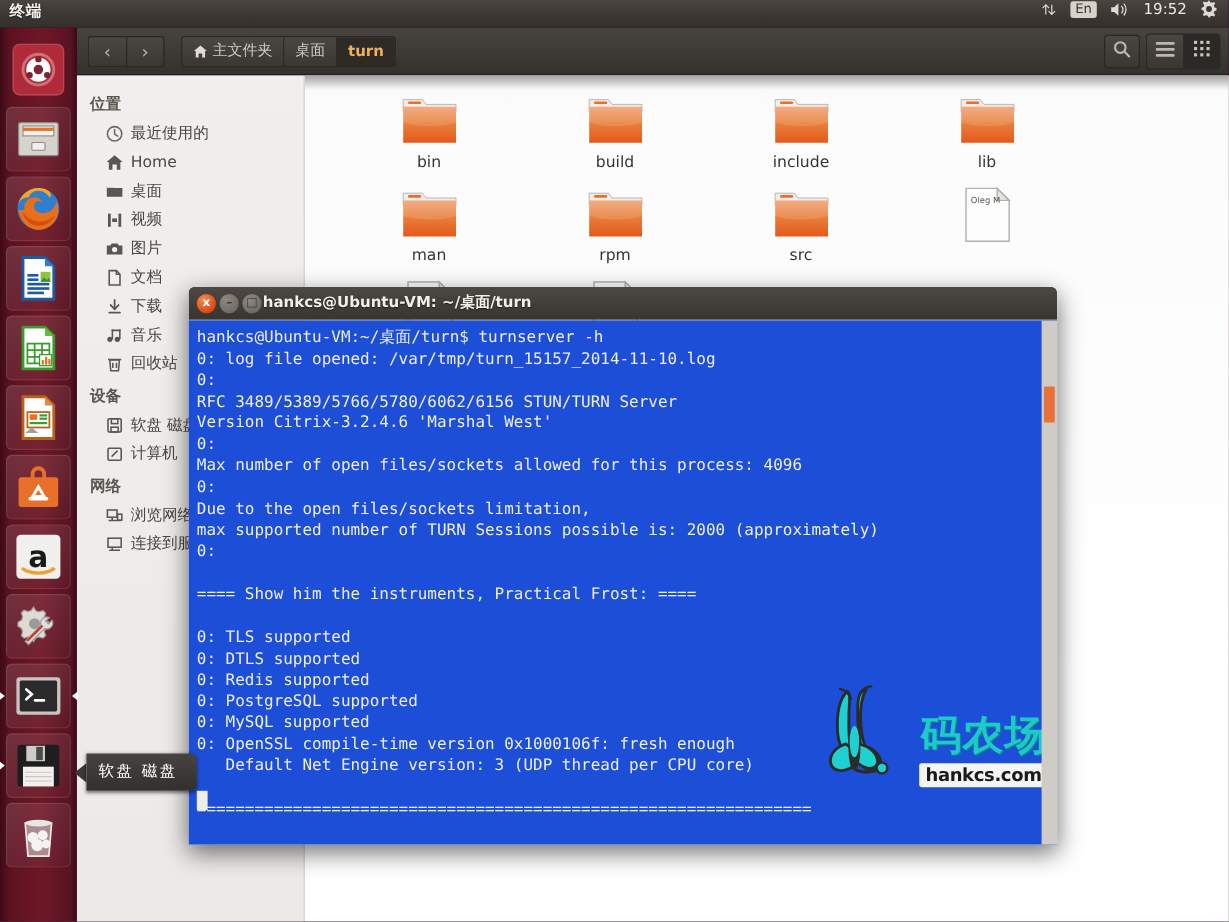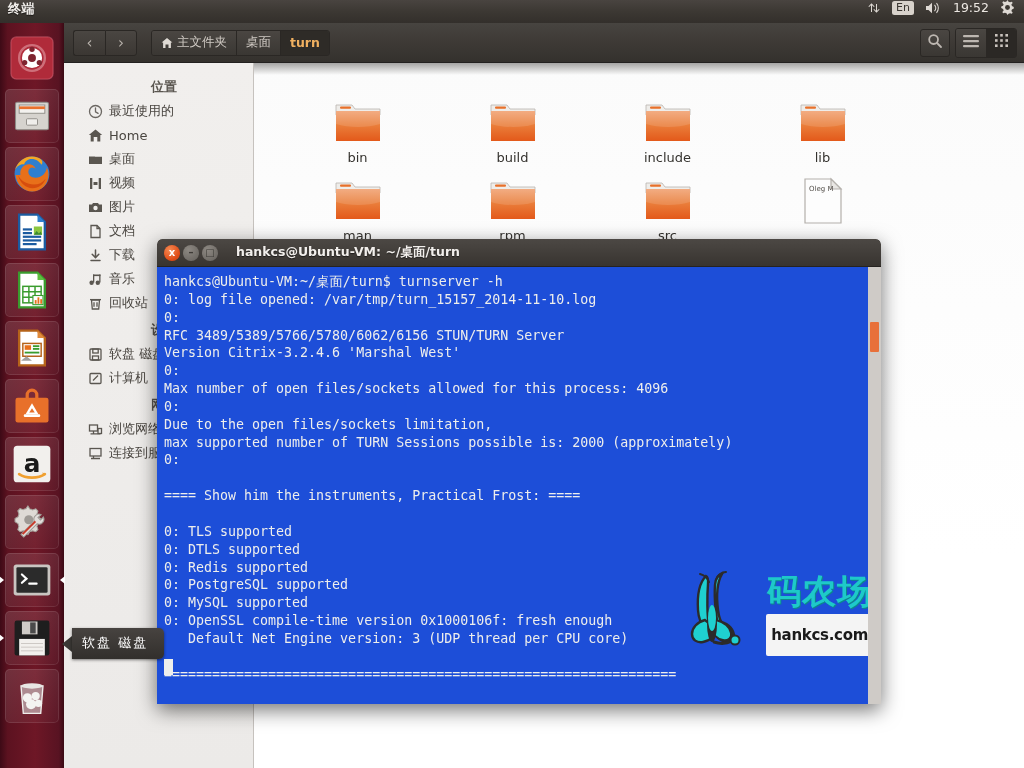--- a/index.html
+++ b/index.html
@@ -108,34 +108,33 @@
   
   #places-sidebar {
     width: 190px; height: 100%;
     background: linear-gradient(to bottom,#f1efed 0%, #eceae8 100%);
     border-right: 1px solid #c6c2be;
     padding: 9px 0 0 0; overflow: hidden;
   }
   .pl-head {
     font-size: 13px; font-weight: bold; color: #5a5650;
     padding: 6px 0 3px 11px;
-    text-align: center;
   }
   .pl-item {
     display: flex; align-items: center; gap: 6px;
     padding: 2px 0 2px 24px; font-size: 13px; color: #4a4641;
     height: 24px; white-space: nowrap; overflow: hidden;
   }
   .pl-ico { width: 15px; height: 15px; flex: 0 0 15px; display:block; }
 
   
   #icon-view { flex: 1; position: relative; background: linear-gradient(to bottom,#fbfbfb 0%,#ffffff 70%); overflow: hidden; }
   #iv-shadow { position:absolute; top:0; left:0; right:0; height:12px;
     background: linear-gradient(to bottom, rgba(60,58,56,.45), rgba(60,58,56,0)); }
-  .icon-grid { display: flex; flex-wrap: wrap; padding: 14px 0 0 26px; margin-top: 22px; }
+  .icon-grid { display: flex; flex-wrap: wrap; padding: 14px 0 0 26px; }
   .file-cell { width: 155px; height: 78px; display: flex; flex-direction: column; align-items: center; }
   .file-label { font-size: 13px; color: #35332f; margin-top: 3px; }
   .folder-svg, .doc-svg { display:block; }
 
   
   #terminal {
     position: absolute; left: 157px; top: 239px; width: 724px; height: 465px;
     border-radius: 5px 5px 0 0;
     box-shadow: 0 6px 20px rgba(0,0,0,.55);
     z-index: 40; overflow: hidden;
@@ -148,21 +147,21 @@
     border-radius: 5px 5px 0 0;
     border-bottom: 1px solid #262320;
   }
   .wbtns { display:flex; gap: 3px; align-items: center; }
   .wbtn { width: 16px; height: 16px; border-radius: 50%; display:flex; align-items:center; justify-content:center;
     font-size: 10px; color: #4a4540; font-weight: bold; line-height: 1; }
   .wbtn.close { background: radial-gradient(circle at 35% 30%, #f78a52, #dd4814 70%); color:#fff; }
   .wbtn.min   { background: radial-gradient(circle at 35% 30%, #8d8882, #6e6a65 75%); color:#3d3a36; }
   .wbtn.max   { background: radial-gradient(circle at 35% 30%, #8d8882, #6e6a65 75%); color:#3d3a36; }
   #term-title {
-    flex: 1; text-align: left; padding-left: 18px;
+    flex: 1; text-align: left; padding-left: 1px;
     color: #f2efec; font-size: 12.5px; font-weight: bold;
     text-shadow: 0 1px 1px rgba(0,0,0,.55);
   }
   #term-body {
     flex: 1; position: relative; background: #1d4ed8; overflow: hidden;
     padding: 6px 0 0 7px;
   }
   #term-text {
     font-family: "DejaVu Sans Mono", "Liberation Mono", monospace;
     font-size: 13.3px; line-height: 17.85px; color: #eeeeec;
@@ -176,21 +175,21 @@
     background: #e8703a; border-radius: 1px; }
   #term-cursor { position:absolute; left: 7px; top: 392px; width: 9px; height: 16px; background:#eeeeec; z-index:4; }
 
   
   #watermark { position: absolute; right: 8px; bottom: 42px; z-index: 4;
     display: flex; align-items: flex-end; gap: 2px; pointer-events: none; }
   #wm-text { display: flex; flex-direction: column; align-items: center; padding-bottom: 6px; }
   #wm-cn { font-size: 34px; font-weight: bold; color: #1ec9c9; letter-spacing: 1px;
     text-shadow: 1px 1px 0 #0b8a8a; line-height: 1; }
   #wm-url { margin-top: 6px; background: #f4f4f4; color: #1a1a1a; font-size: 15px; font-weight: bold;
-    padding: 12px 5px; border-radius: 2px; letter-spacing: -.3px; }
+    padding: 1px 5px; border-radius: 2px; letter-spacing: -.3px; }
 </style>
 </head>
 <body>
 
 <div id="screen">
 
   <div id="top-panel">
     <div id="panel-app-title">终端</div>
     <div id="panel-indicators">
       <span class="ind">

